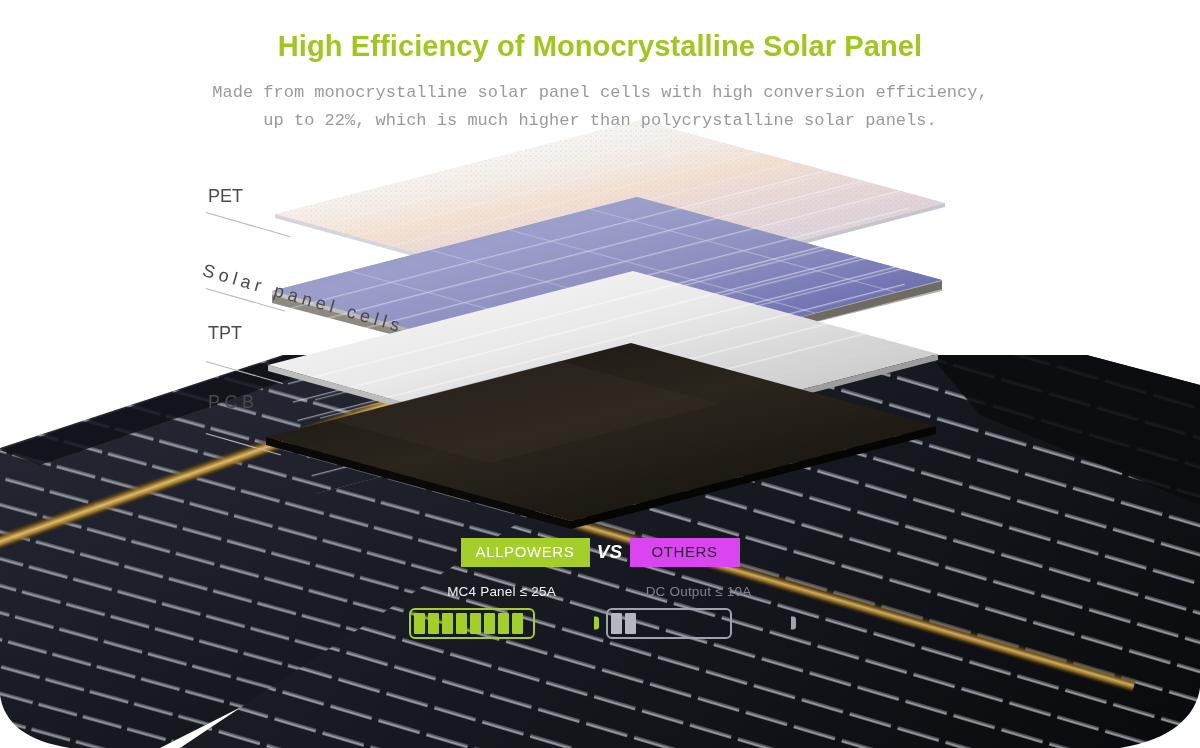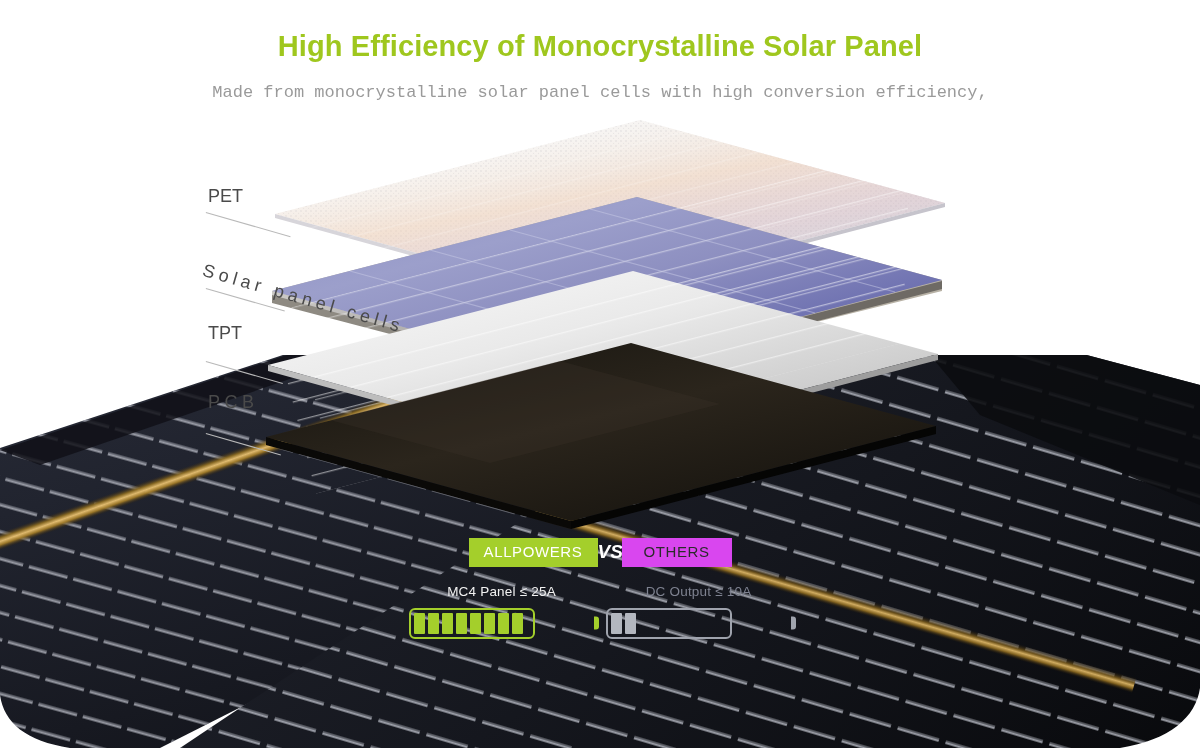--- a/index.html
+++ b/index.html
@@ -41,21 +41,21 @@
   .lead { position:absolute; z-index:31; height:1px; background:#b9b9b9; transform-origin:0 0; }
 
   
   #compare { position:absolute; left:0; top:538px; width:1200px; z-index:60; }
   #badges { display:flex; justify-content:center; align-items:center; gap:0px; }
   .badge {
     font-size:15px; font-weight:normal; letter-spacing:.6px;
     padding:6px 0; text-align:center; line-height:1.1;
   }
   #badge-all { width:129px; background:#a4cf2b; color:#ffffff; }
-  #vs { width:24px; text-align:center; color:#ffffff; font-size:19px; font-weight:bold; font-style:italic; }
+  #vs { width:40px; text-align:center; color:#ffffff; font-size:19px; font-weight:bold; font-style:italic; }
   #badge-oth { width:110px; background:#d946ef; color:#2b2b2b; }
 
   #outputs { display:flex; justify-content:center; align-items:flex-start; margin-top:17px; }
   .col { width:185px; text-align:center; }
   .col.left { margin-right:12px; }
   .out-label { font-size:13.5px; letter-spacing:.2px; }
   .col.left .out-label { color:#f2f2f2; }
   .col.right .out-label { color:#7e8290; }
 
   
@@ -324,16 +324,17 @@
         </div>
       </div>
 
     </div>
   </div>
 
   <div id="header">
     <div id="title">High Efficiency of Monocrystalline Solar Panel</div>
     <div id="subtitle">
       <span class="l">Made from monocrystalline solar panel cells with high conversion efficiency,</span>
+      <span class="l">up to 22%, which is much higher than polycrystalline solar panels.</span>
     </div>
   </div>
 
 </div>
 
 </body></html>

